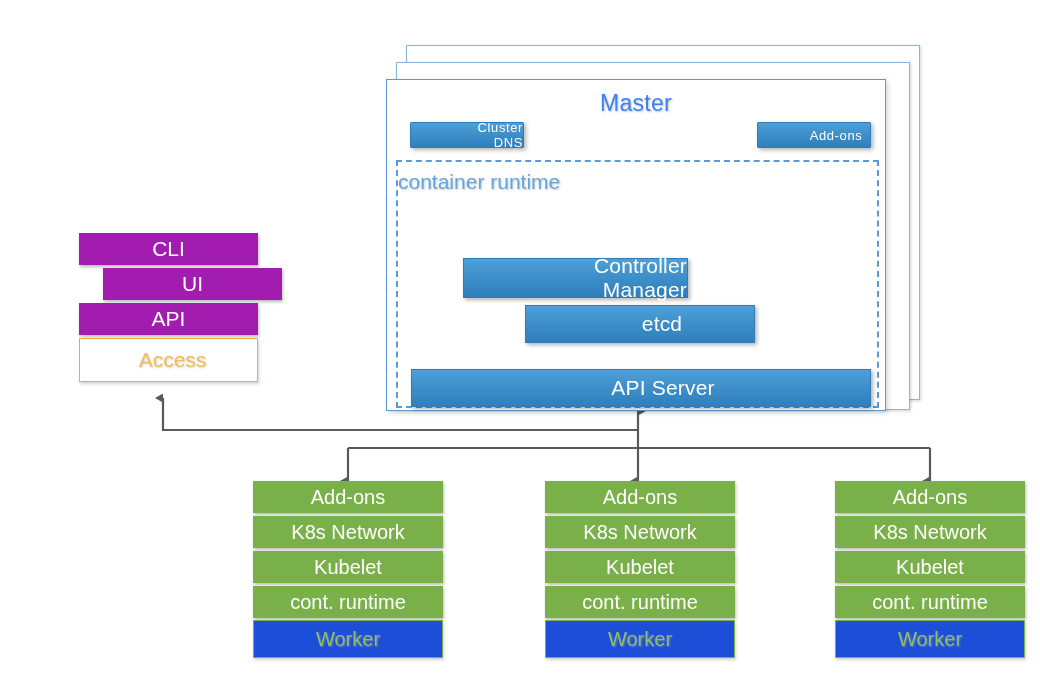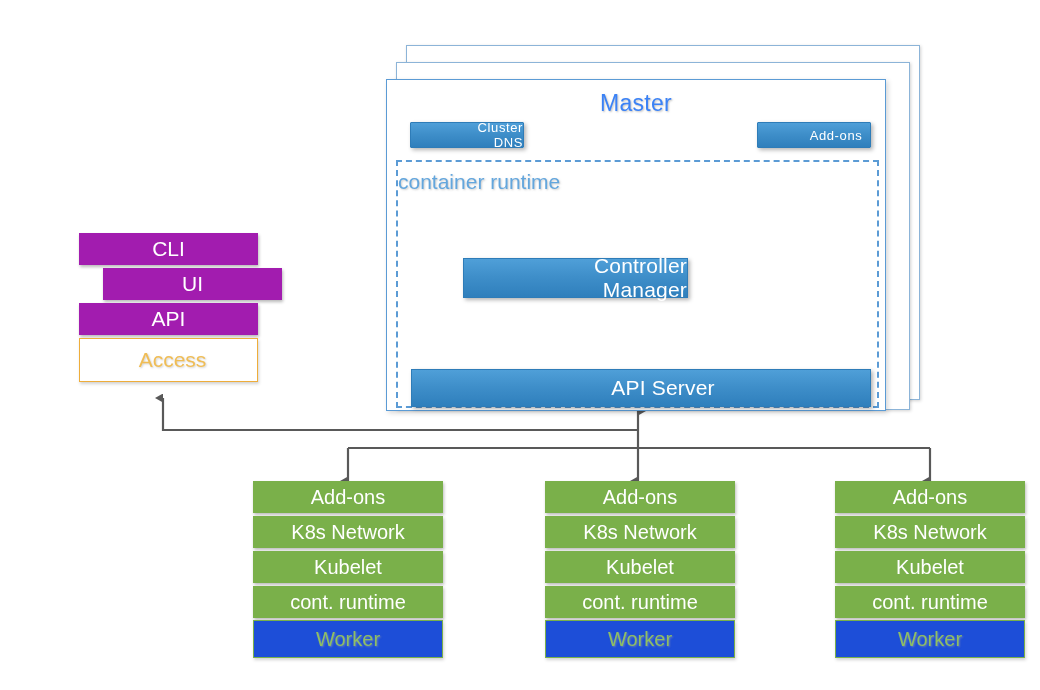--- a/index.html
+++ b/index.html
@@ -191,20 +191,23 @@
   <div class="abs dashed-region" style="left:396px; top:160px; width:483px; height:248px;">
     <div class="dashed-title">container runtime</div>
   </div>
 
 
   <div class="abs bluebox" style="left:463px; top:258px; width:225px; height:40px;">
     <span>Controller Manager</span>
   </div>
 
 
+  <div class="abs bluebox" style="left:525px; top:305px; width:230px; height:38px;">
+    <span>etcd</span>
+  </div>
 
   <div class="abs bluebox" style="left:411px; top:369px; width:460px; height:38px;">
     <span>API Server</span>
   </div>
 
   <div class="abs orangebox" style="left:79px; top:233px; width:179px; height:32px;">
     <span>CLI</span>
   </div>
   <div class="abs orangebox" style="left:79px; top:268px; width:179px; height:32px;margin-left:24px;">
     <span>UI</span>

